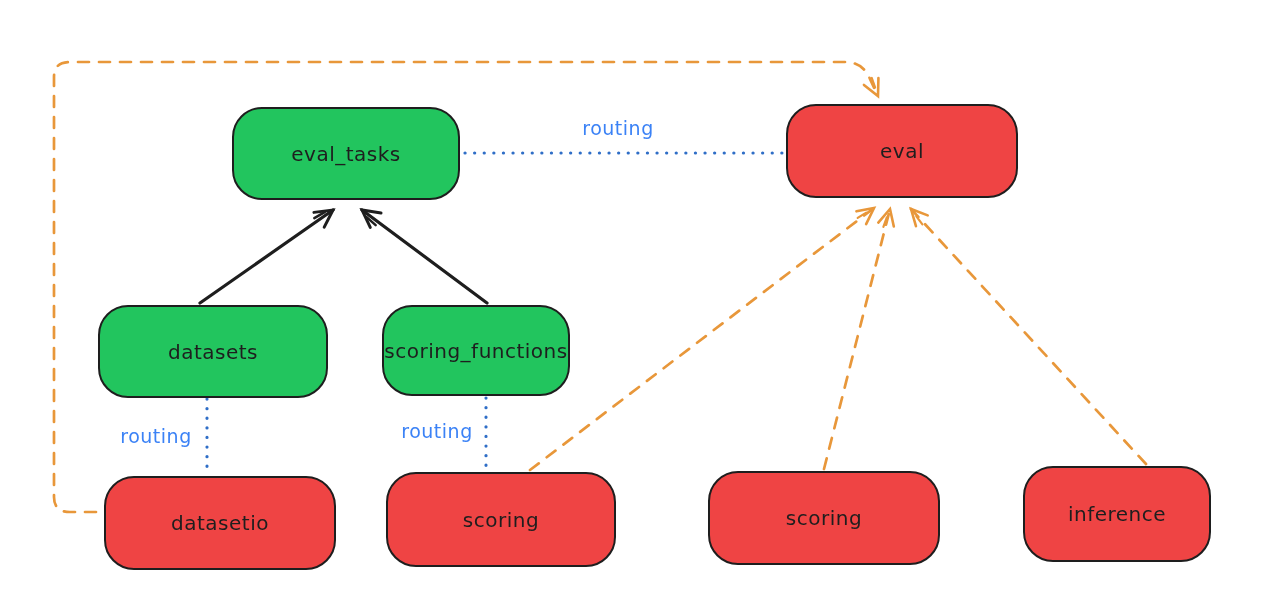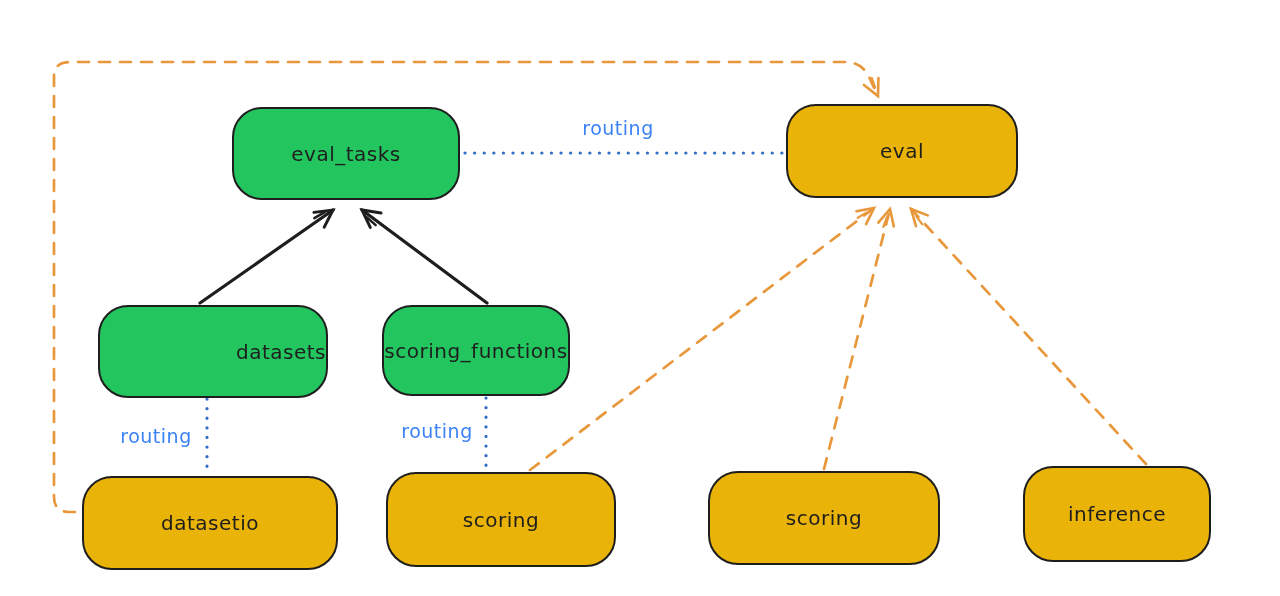--- a/index.html
+++ b/index.html
@@ -27,21 +27,21 @@
     border: 2.5px solid #1e1e1e;
     border-radius: 30px;
     display: flex;
     align-items: center;
     justify-content: center;
     font-size: 20px;
     color: #1e1e1e;
     letter-spacing: 0.5px;
   }
   .node.blue  { background: #22c55e; }
-  .node.green { background: #eab308; }
+  .node.green { background: #ef4444; }
 
   .routing-label {
     position: absolute;
     width: 90px;
     text-align: center;
     font-size: 19px;
     font-weight: normal;
     color: #3b82f6;
     letter-spacing: 0.5px;
   }
@@ -78,29 +78,29 @@
   </svg>
 
   <div class="node blue" style="left:232px; top:107px; width:228px; height:93px;">
     <span>eval_tasks</span>
   </div>
 
   <div class="node green" style="left:786px; top:104px; width:232px; height:94px;">
     <span>eval</span>
   </div>
 
-  <div class="node blue" style="left:98px; top:305px; width:230px; height:93px;justify-content:flex-end;">
+  <div class="node blue" style="left:98px; top:305px; width:230px; height:93px;">
     <span>datasets</span>
   </div>
 
   <div class="node blue" style="left:382px; top:305px; width:188px; height:91px;">
     <span>scoring_functions</span>
   </div>
 
-  <div class="node green" style="left:82px; top:476px; width:256px; height:94px;">
+  <div class="node green" style="left:104px; top:476px; width:232px; height:94px;">
     <span>datasetio</span>
   </div>
 
   <div class="node green" style="left:386px; top:472px; width:230px; height:95px;">
     <span>scoring</span>
   </div>
 
   <div class="node green" style="left:708px; top:471px; width:232px; height:94px;">
     <span>scoring</span>
   </div>

